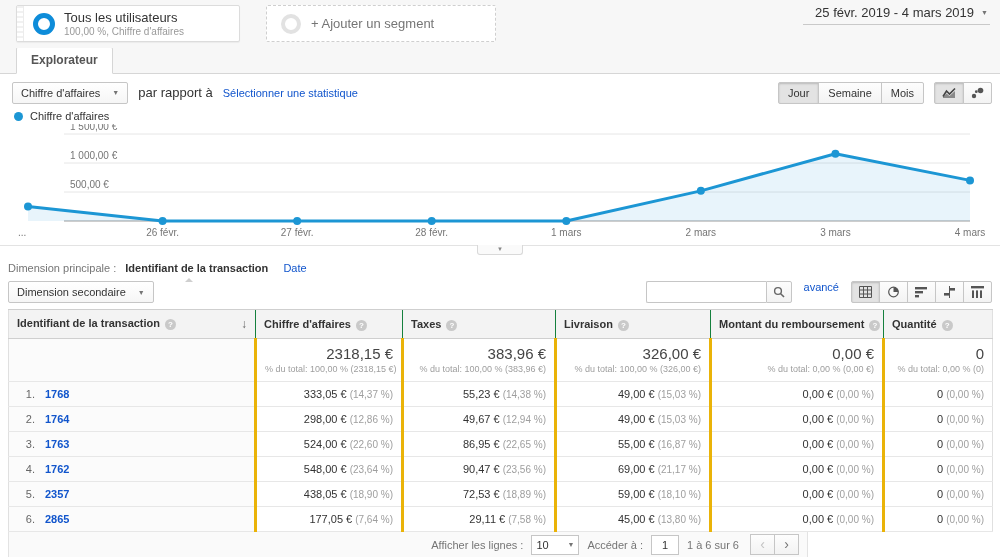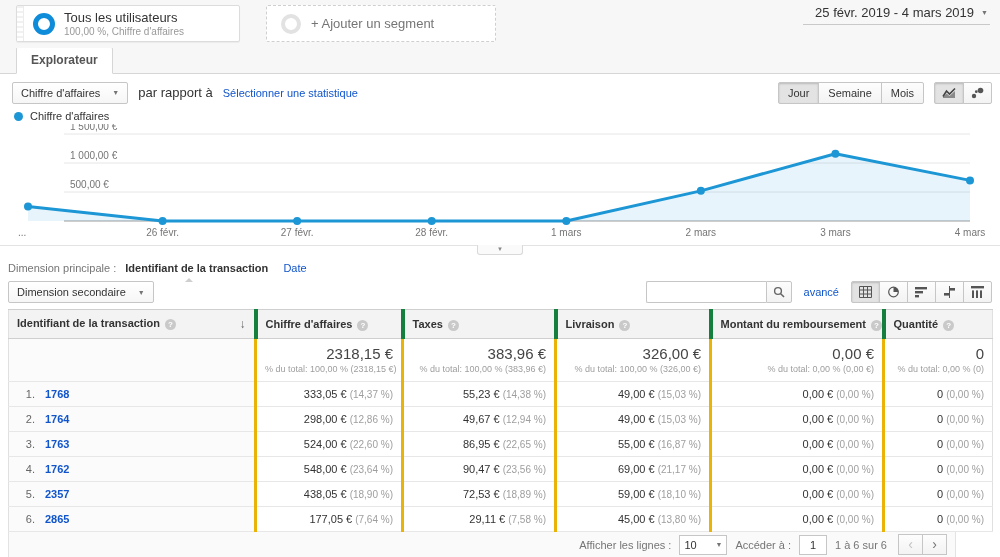--- a/index.html
+++ b/index.html
@@ -51,48 +51,48 @@
   .pill { position:absolute; left:50%; transform:translateX(-50%); top:0; width:46px; height:10px;
     background:#fafafa; border:1px solid #d9d9d9; border-top:none; border-radius:0 0 3px 3px;
     text-align:center; line-height:9px; font-size:6px; color:#888; cursor:pointer; }
   
   .dim-row { padding:5px 8px 2px; font-size:11px; height:22px; }
   .dim-label { color:#757575; }
   .dim-primary { font-weight:bold; color:#333; margin:0 12px 0 6px; position:relative; cursor:pointer; }
   .dim-primary:after { content:""; position:absolute; left:42%; bottom:-8px;
     border-left:4px solid transparent; border-right:4px solid transparent; border-bottom:4px solid #cfcfcf; }
   .sec-row { display:flex; align-items:center; padding:2px 8px 6px; height:30px; }
-  .search-wrap { margin-left:auto; display:flex; align-items:center; }
+  .search-wrap { margin-left:auto; display:flex; }
   .search-input { width:120px; height:22px; border:1px solid #c6c6c6; border-right:none;
     border-radius:2px 0 0 2px; padding:0 5px; font-size:11px; outline:none; }
   .search-btn { width:26px; height:22px; border:1px solid #c6c6c6; border-radius:0 2px 2px 0;
     background:linear-gradient(#fdfdfd,#f3f3f3); display:flex; align-items:center; justify-content:center; cursor:pointer; }
   .adv { margin:0 12px; }
   
   table { width:984px; margin:0 8px; border-collapse:collapse; font-size:11px; table-layout:fixed;
     border:1px solid #e0e0e0; }
   thead th { background:#f3f3f3; border-top:1px solid #cfcfcf; border-bottom:1px solid #cfcfcf;
-    border-left:4px solid #15803d; font-weight:bold; color:#333; text-align:left; padding:7px 8px;
+    border-left:1px solid #15803d; font-weight:bold; color:#333; text-align:left; padding:7px 8px;
     cursor:pointer; white-space:nowrap; overflow:hidden; }
   thead th:first-child { border-left:none; }
   .help { display:inline-block; width:11px; height:11px; border-radius:50%; background:#c9c9c9; color:#fff;
     font-size:8px; line-height:11px; text-align:center; margin-left:5px; font-weight:bold; }
   .sort { float:right; color:#666; font-size:12px; font-weight:normal; }
   td { border-bottom:1px solid #e7e7e7; padding:6px 8px; vertical-align:middle; }
   .c-num { border-left:3px solid #eab308; text-align:right; white-space:nowrap; }
   .totals td { padding:6px 8px 7px; vertical-align:top; }
   .big { font-size:15px; color:#444; }
   .sub { font-size:9px; color:#9e9e9e; margin-top:2px; }
   .c-id { background:#fbfbfb; white-space:nowrap; }
   .rownum { color:#666; display:inline-block; width:18px; margin-right:10px; text-align:right; }
   .idlink { color:#15c; font-weight:bold; cursor:pointer; }
   .val { color:#333; }
   .pct { color:#9e9e9e; font-size:10px; margin-left:3px; }
   
-  .tfoot { margin:0 8px; width:948px; background:#fafafa; border:1px solid #e3e3e3; border-top:none;
+  .tfoot { margin:0 8px; width:800px; background:#fafafa; border:1px solid #e3e3e3; border-top:none;
     height:26px; display:flex; align-items:center; justify-content:flex-end; gap:8px;
     font-size:11px; color:#757575; padding-right:8px; }
   .mini-select { border:1px solid #c6c6c6; background:#fff; width:48px; height:20px; padding:0 4px;
     display:inline-flex; align-items:center; justify-content:space-between; color:#333; cursor:pointer; }
   .mini-input { width:28px; height:20px; border:1px solid #c6c6c6; text-align:center; font-size:11px;
     color:#333; outline:none; }
   .pager { display:flex; margin-left:4px; }
   .pbtn { width:25px; height:21px; border:1px solid #c6c6c6; background:linear-gradient(#fdfdfd,#f3f3f3);
     text-align:center; line-height:19px; font-size:14px; color:#757575; cursor:pointer; margin-left:-1px; }
   .pbtn.disabled { color:#c2c2c2; }

